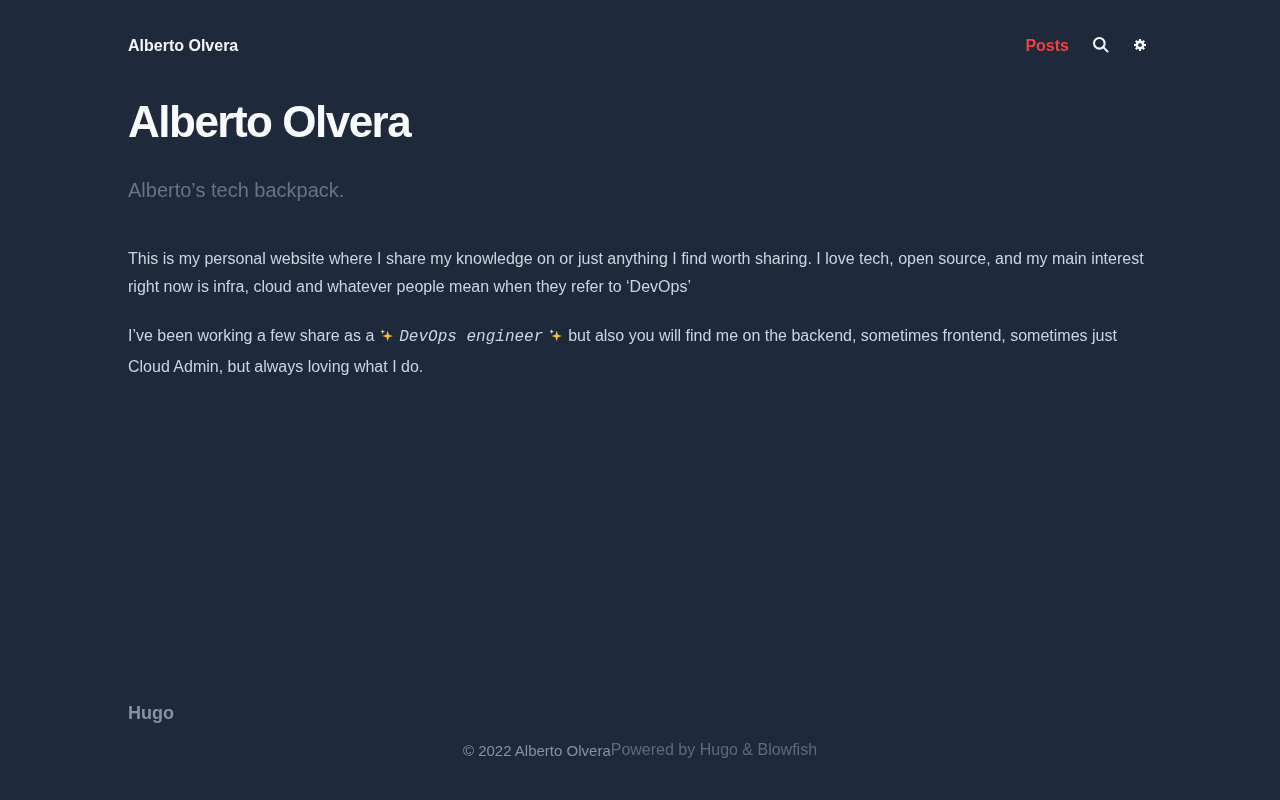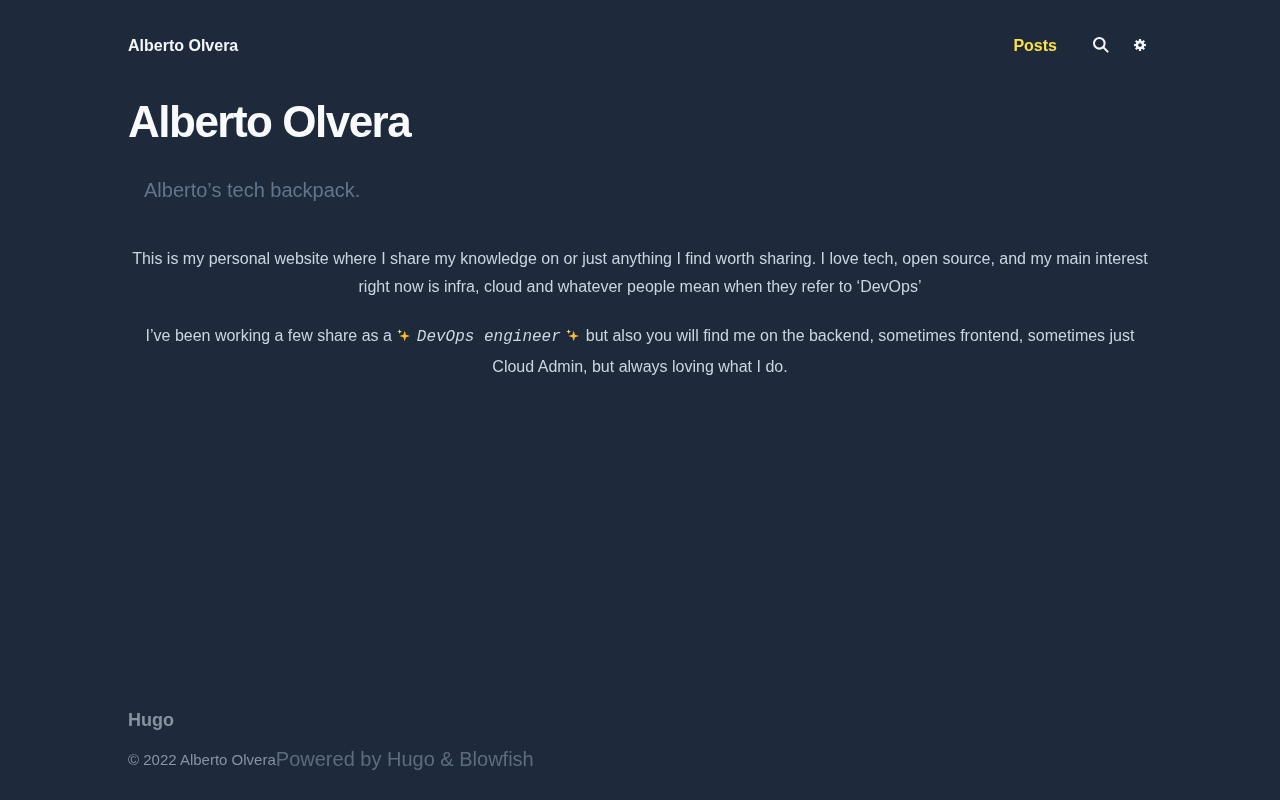--- a/index.html
+++ b/index.html
@@ -27,24 +27,24 @@
     font-size: 16px;
     font-weight: 700;
     color: #F4F6F9;
     text-decoration: none;
     cursor: pointer;
   }
   .nav-right { display: flex; align-items: center; gap: 14px; }
   .nav-link {
     font-size: 16px;
     font-weight: 700;
-    color: #fde047;
+    color: #ef4444;
     text-decoration: none;
     cursor: pointer;
-    margin-right: 16px;
+    margin-right: 4px;
   }
   .icon-btn {
     background: none;
     border: none;
     padding: 2px 4px;
     cursor: pointer;
     display: flex;
     align-items: center;
   }
 
@@ -55,51 +55,49 @@
     font-size: 44px;
     line-height: 1.0;
     font-weight: 800;
     letter-spacing: -1.5px;
     color: #F8FAFC;
   }
   .hero-subtitle {
     margin-top: 35px;
     font-size: 20px;
     color: #64748B;
-    margin-left: 16px;
   }
 
   
   .prose { margin-top: 43px; }
   .para {
     margin: 0 0 21px 0;
     font-size: 16px;
     line-height: 28px;
     color: #CBD5E1;
-    text-align: center;
   }
   .para em { font-style: italic; font-family: Liberation Mono, monospace; }
   .inline-icon { display: inline-block; vertical-align: -3px; }
 
   
   .spacer { flex: 1 1 auto; }
   .tags-heading {
     margin: 0 0 17px 0;
     font-size: 18px;
     font-weight: 600;
     color: #8792A2;
   }
   .footer-row {
     display: flex;
-    justify-content: flex-start;
+    justify-content: center;
     align-items: center;
-    padding-bottom: 29px;
+    padding-bottom: 41px;
   }
   .copyright { font-size: 15px; color: #8792A2; }
-  .powered { font-size: 20px; color: #5D6B80; }
+  .powered { font-size: 16px; color: #5D6B80; }
   .powered a { color: #5D6B80; text-decoration: none; cursor: pointer; }
 </style>
 </head>
 <body>
 
 <header class="container nav">
   <a class="site-title">Alberto Olvera</a>
   <div class="nav-right">
     <a class="nav-link">Posts</a>
     <button class="icon-btn">

